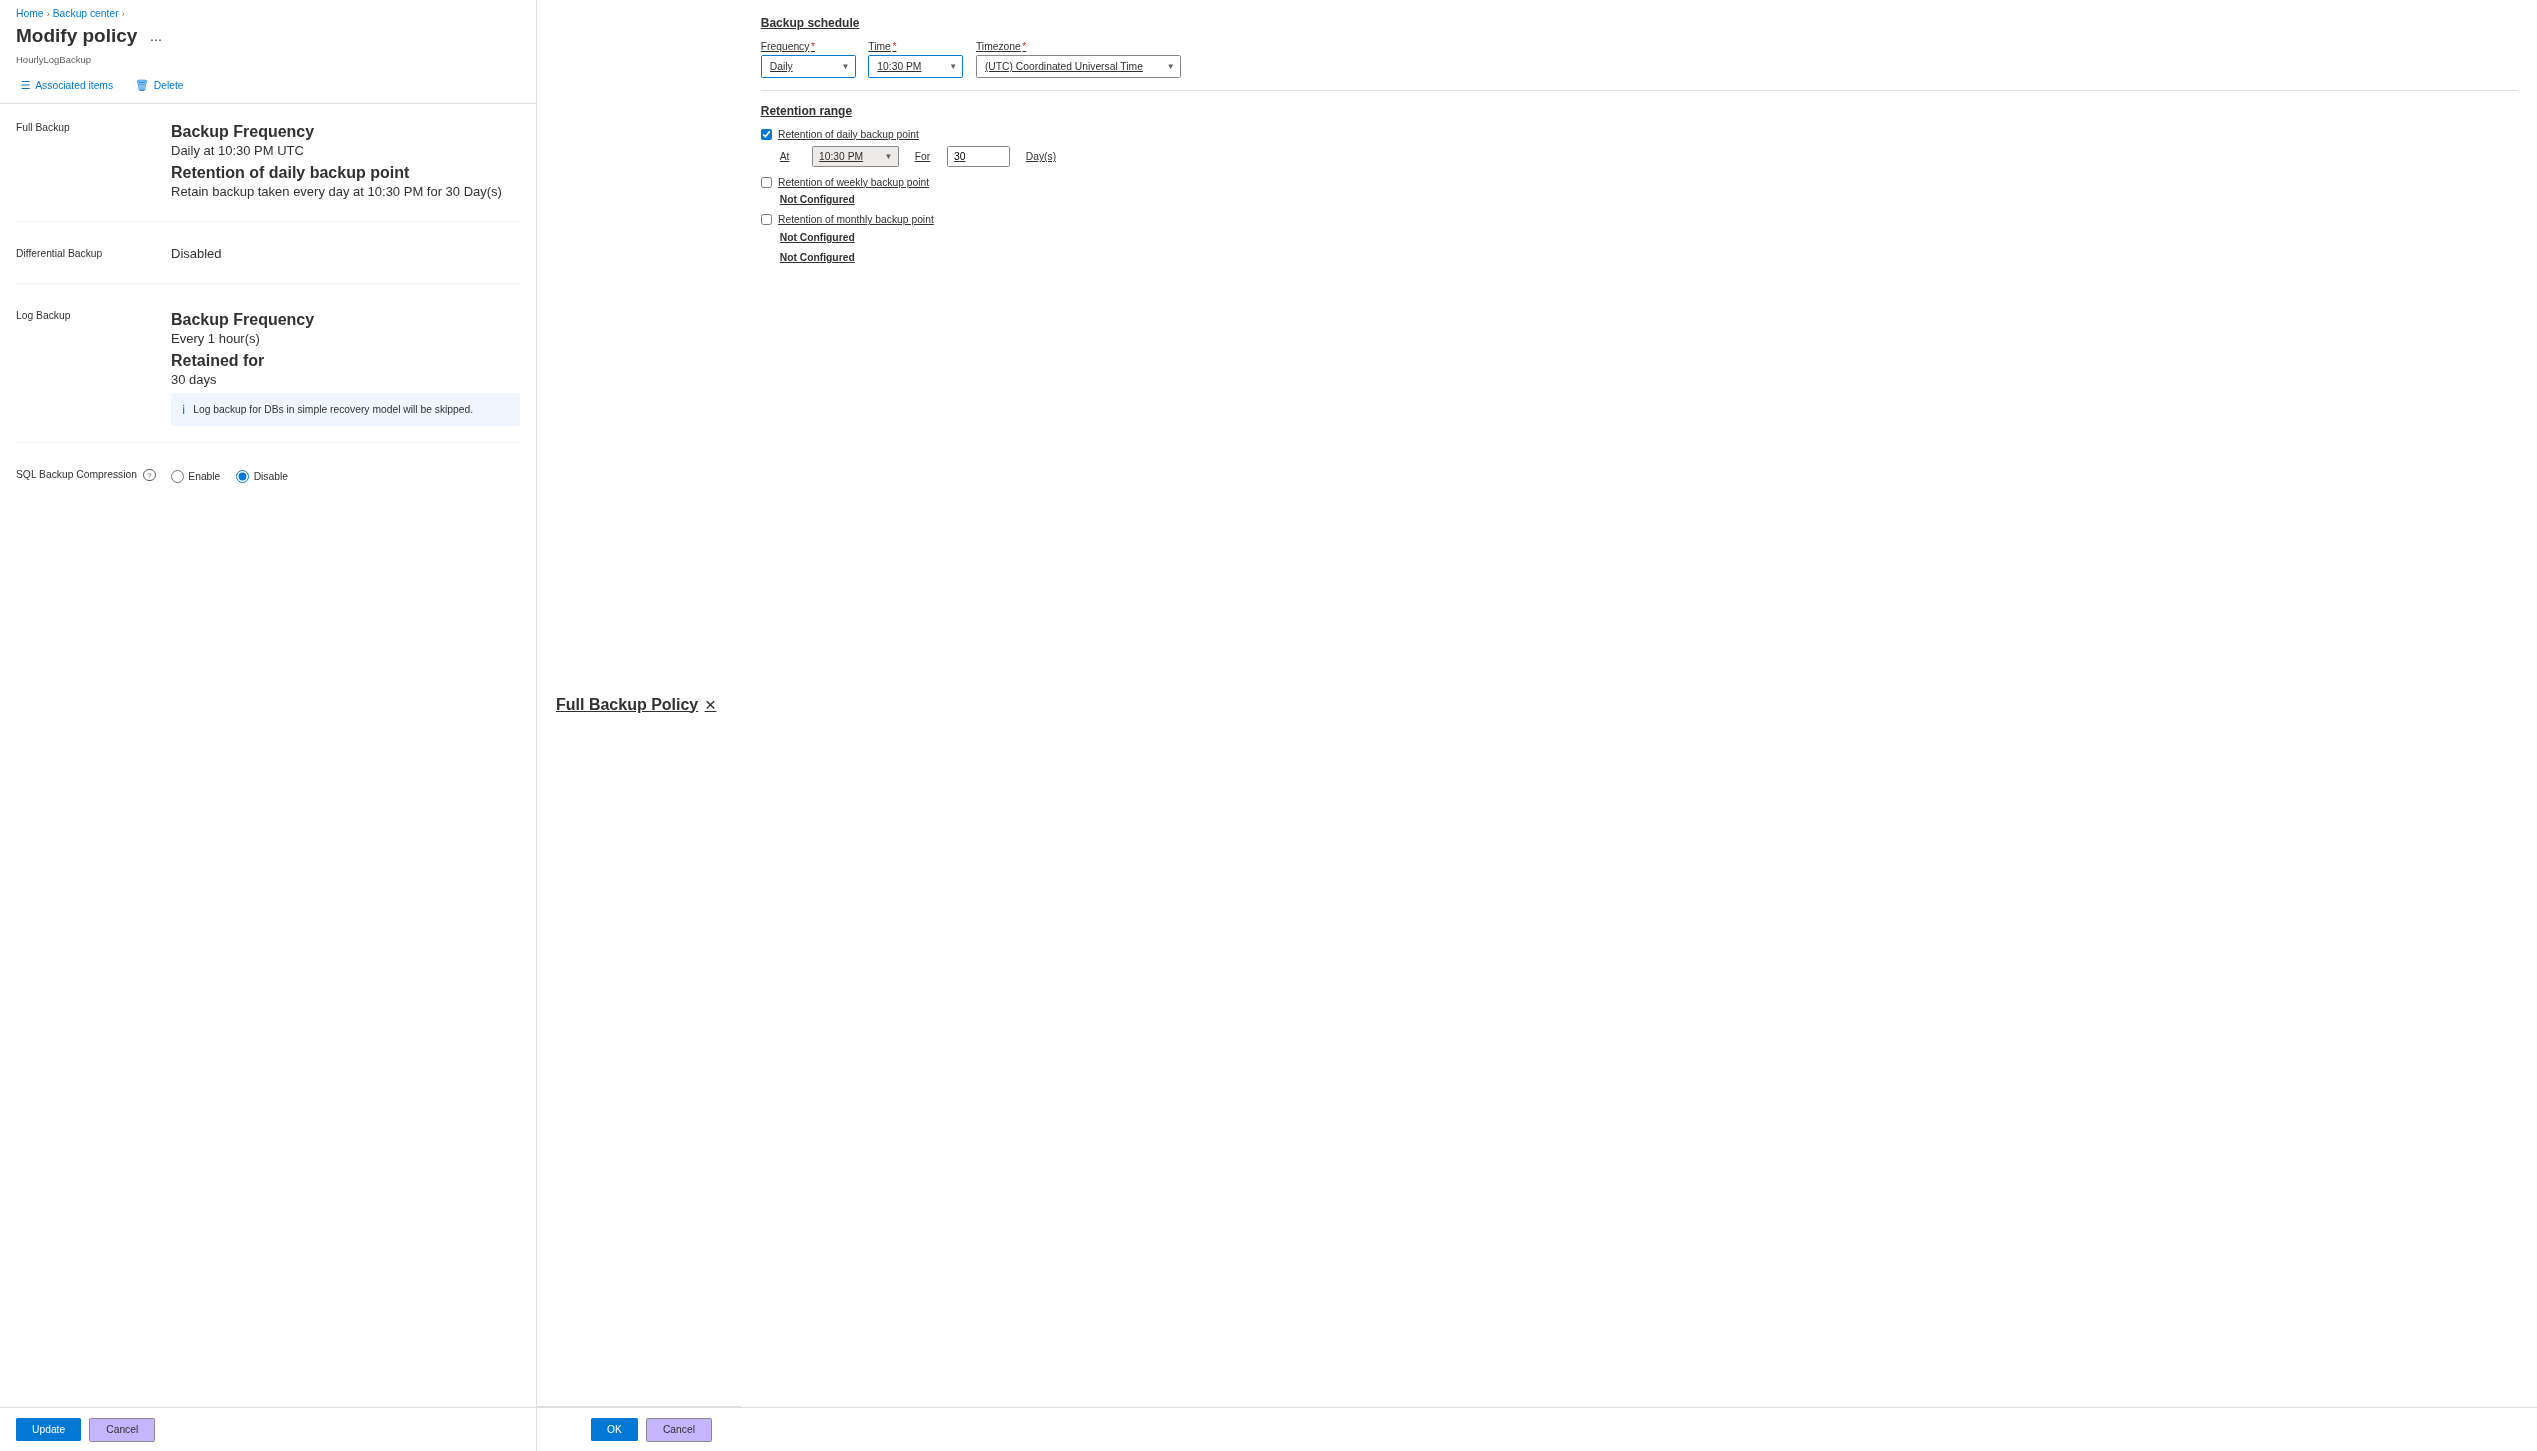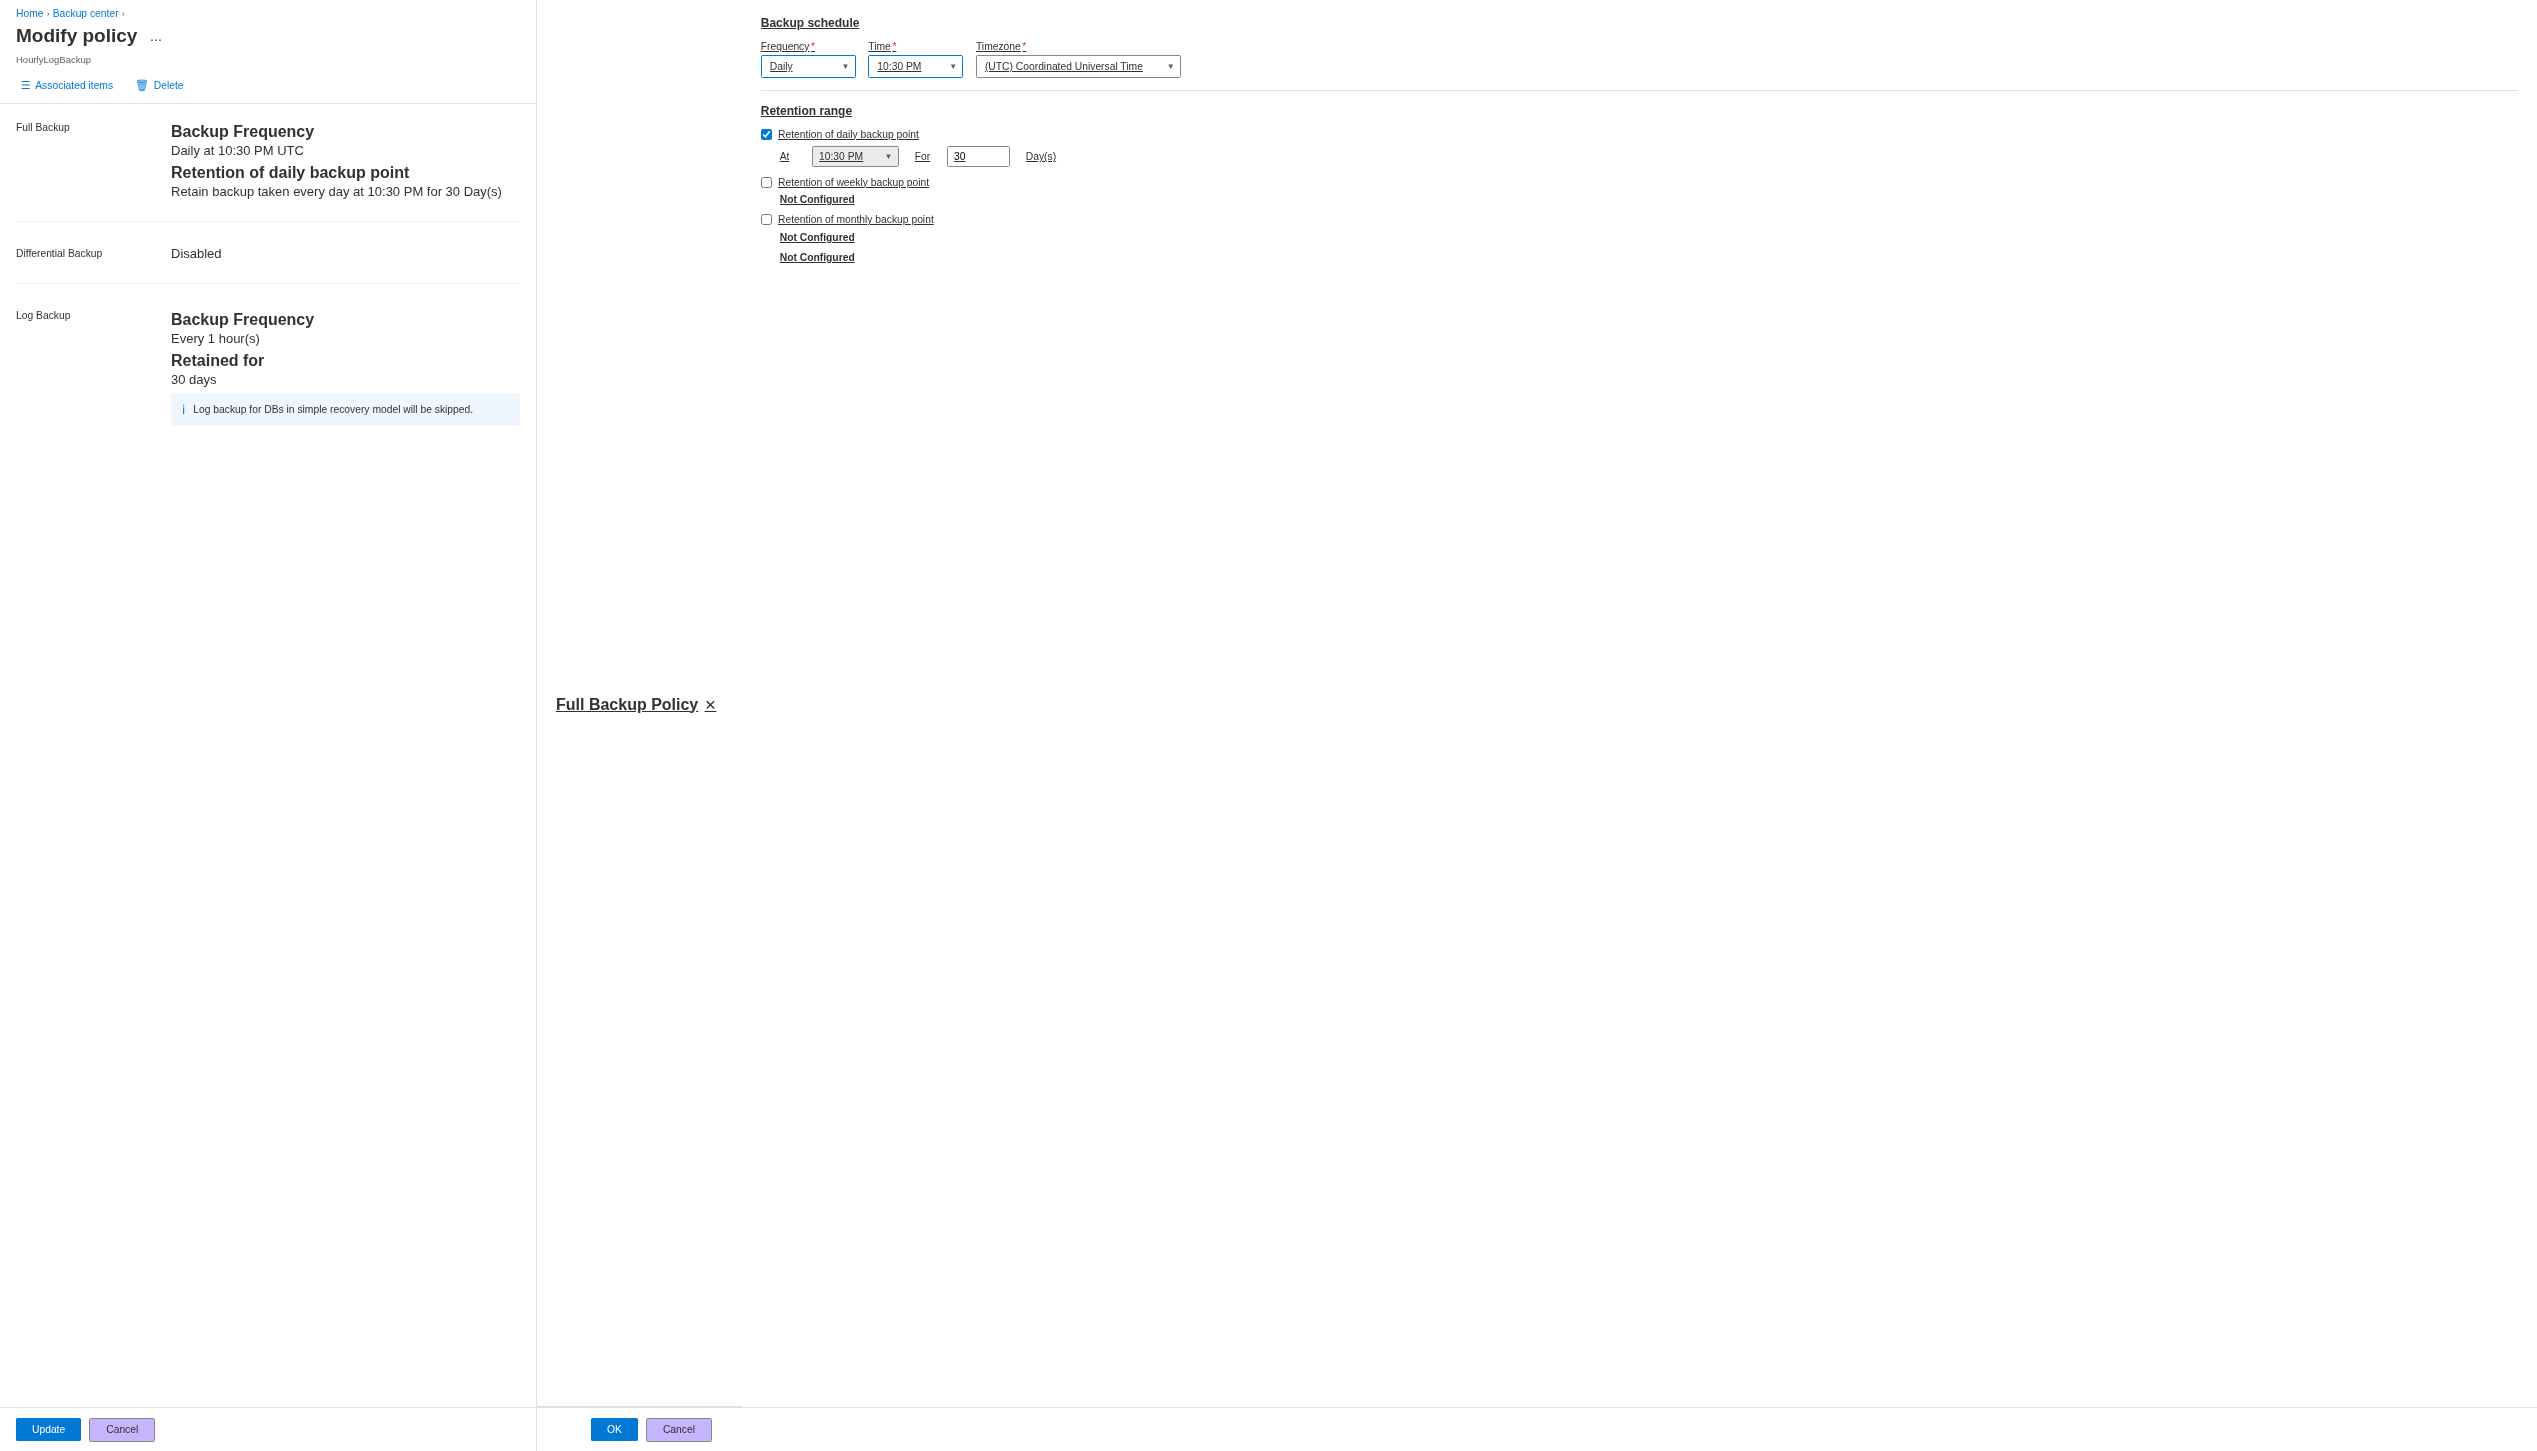--- a/index.html
+++ b/index.html
@@ -143,20 +143,38 @@
           <div class="field-value">Every 1 hour(s)</div>
           <div class="field-label">Retained for</div>
           <div class="field-value">30 days</div>
           <div class="info-box">
             <span class="info-icon">ℹ</span>
             <span>Log backup for DBs in simple recovery model will be skipped.</span>
           </div>
         </div>
       </div>
 
+      <div class="section">
+        <div class="section-label">
+          <span>SQL Backup Compression</span>
+          <span class="help-icon">?</span>
+        </div>
+        <div class="section-content">
+          <div class="radio-group">
+            <label class="radio-item">
+              <input type="radio" name="compression" value="enable" style="">
+              <span>Enable</span>
+            </label>
+            <label class="radio-item">
+              <input type="radio" name="compression" value="disable" checked="" style="">
+              <span>Disable</span>
+            </label>
+          </div>
+        </div>
+      </div>
     </div>
   </div>
 
   <div class="right-panel">
     <div class="panel-header">
       <span class="panel-title">Full Backup Policy</span>
       <button class="close-btn">✕</button>
     </div>
 
     <div class="panel-content">

